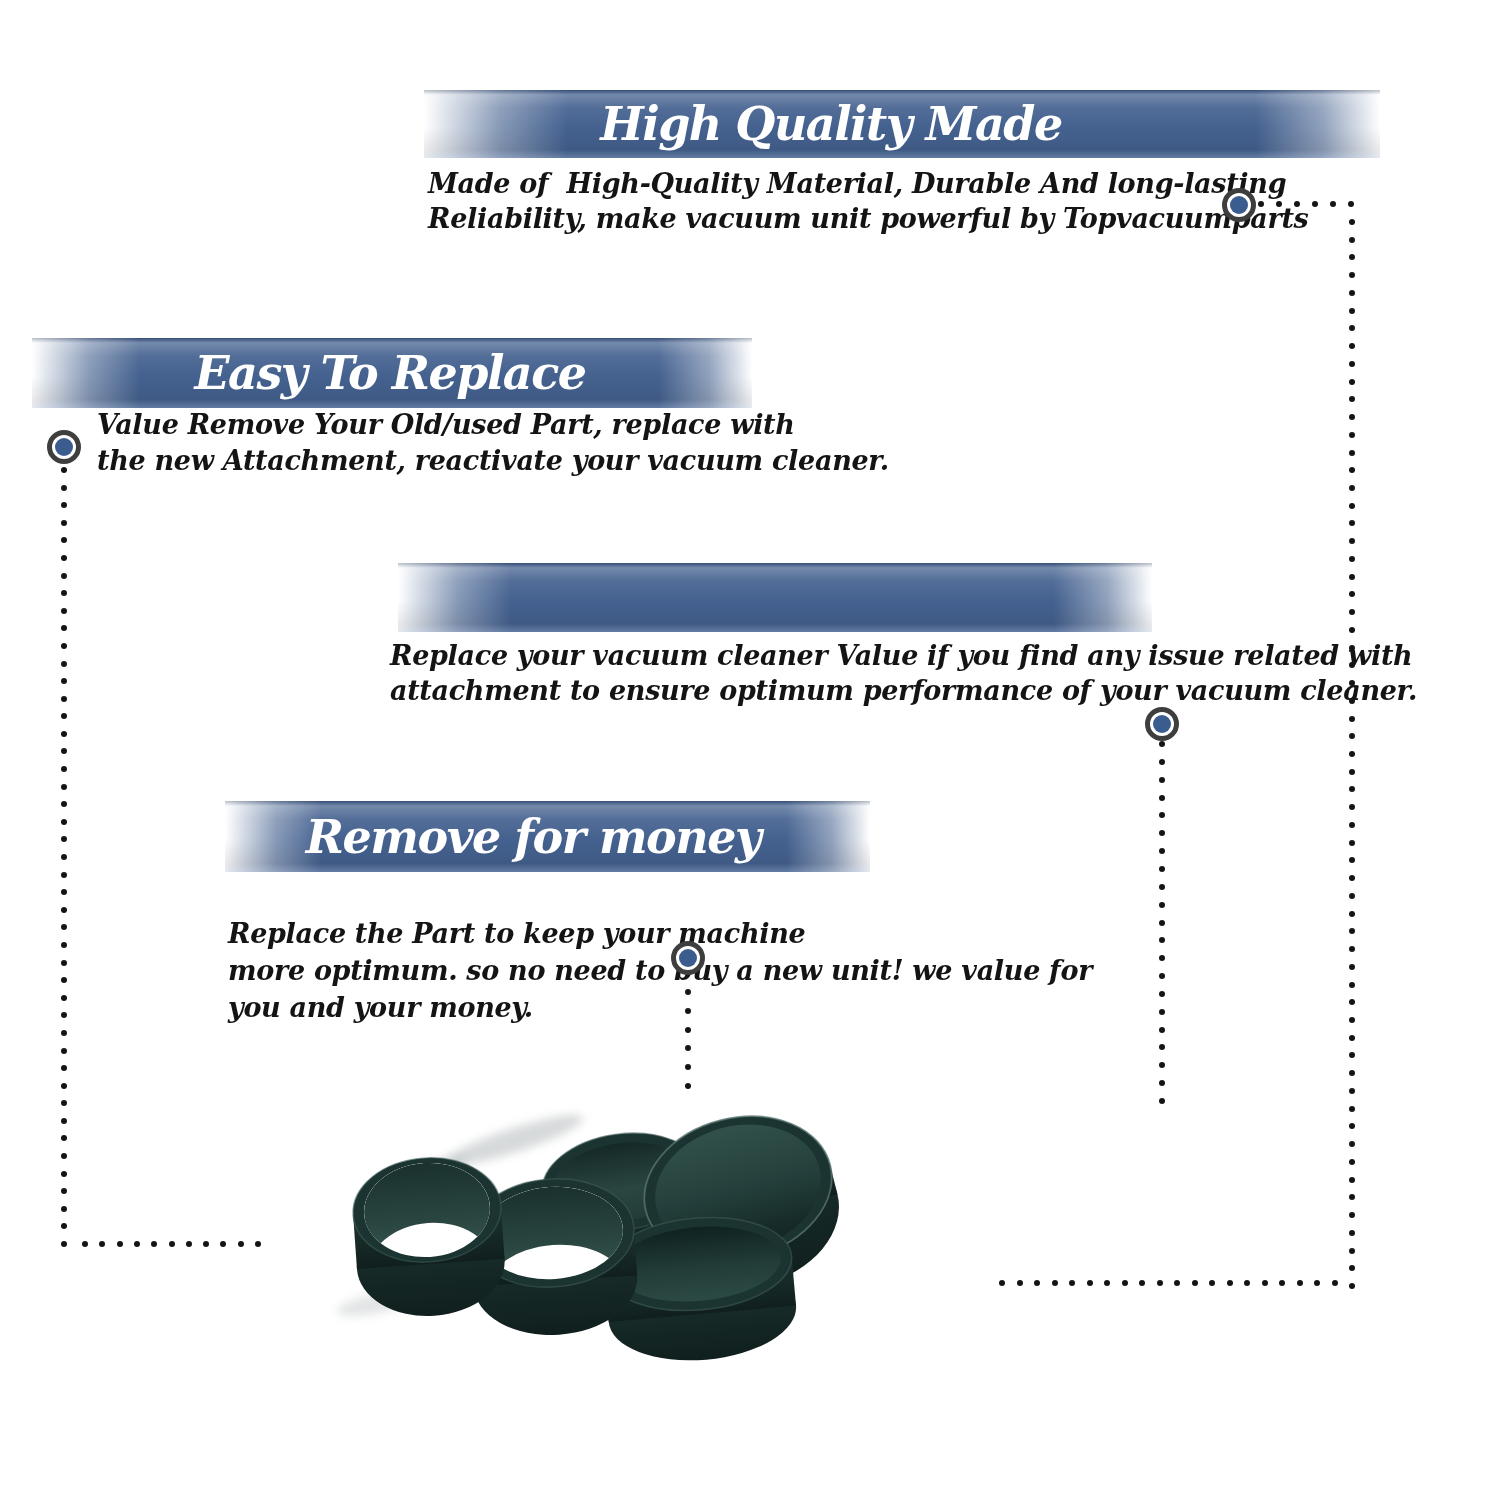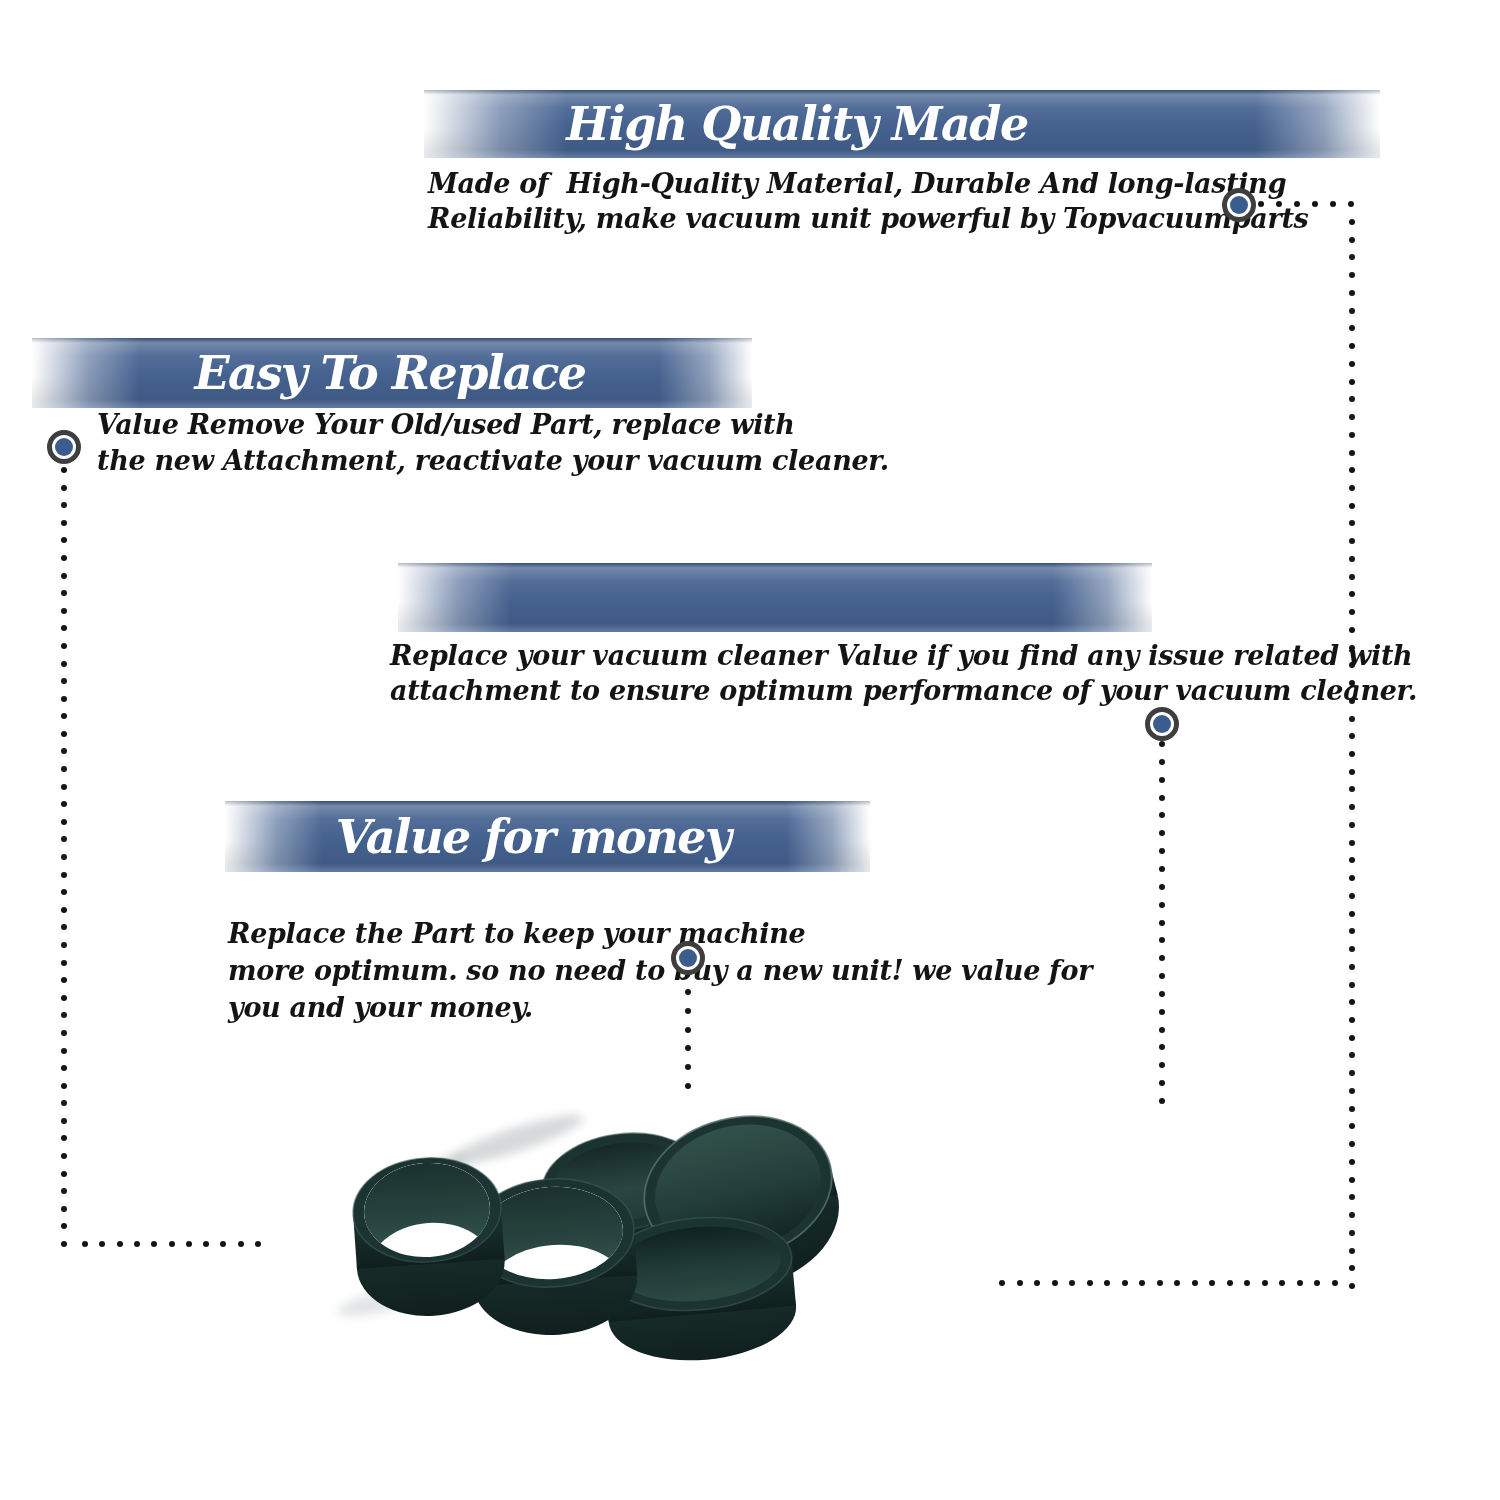--- a/index.html
+++ b/index.html
@@ -55,35 +55,35 @@
     background:var(--leader-dot,#151515);z-index:2;
   }
   #product-belts{position:absolute;left:330px;top:1078px;width:520px;height:300px;z-index:1;}
 </style>
 </head>
 <body>
 
 <div id="canvas">
 
   <div class="banner" style="left:424px;top:90px;width:956px;height:68px;"></div>
-  <h2 class="heading" style="left:797px;top:90px;height:68px;">High Quality Made</h2>
+  <h2 class="heading" style="left:831px;top:90px;height:68px;">High Quality Made</h2>
   <p class="body-text" style="left:428px;top:166px;">Made of  High-Quality Material, Durable And long-lasting
 Reliability, make vacuum unit powerful by Topvacuumparts</p>
 
   <div class="banner" style="left:32px;top:338px;width:720px;height:70px;"></div>
   <h2 class="heading" style="left:390px;top:338px;height:70px;">Easy To Replace</h2>
   <p class="body-text" style="left:97px;top:407px;line-height:36px;">Value Remove Your Old/used Part, replace with
 the new Attachment, reactivate your vacuum cleaner.</p>
 
   <div class="banner" style="left:398px;top:563px;width:754px;height:69px;"></div>
   <p class="body-text" style="left:390px;top:638px;width:860px;text-align:center;">Replace your vacuum cleaner Value if you find any issue related with
 attachment to ensure optimum performance of your vacuum cleaner.</p>
 
   <div class="banner" style="left:225px;top:801px;width:645px;height:71px;"></div>
-  <h2 class="heading" style="left:533px;top:801px;height:71px;">Value for money</h2>
+  <h2 class="heading" style="left:533px;top:801px;height:71px;">Remove for money</h2>
   <p class="body-text" style="left:228px;top:915px;line-height:37px;">Replace the Part to keep your machine
 more optimum. so no need to buy a new unit! we value for
 you and your money.</p>
 
   <div class="marker" style="left:1222px;top:188px;">
       <div class="marker-dot"></div>
     </div>
   <div class="marker" style="left:47px;top:430px;">
       <div class="marker-dot"></div>
     </div>

